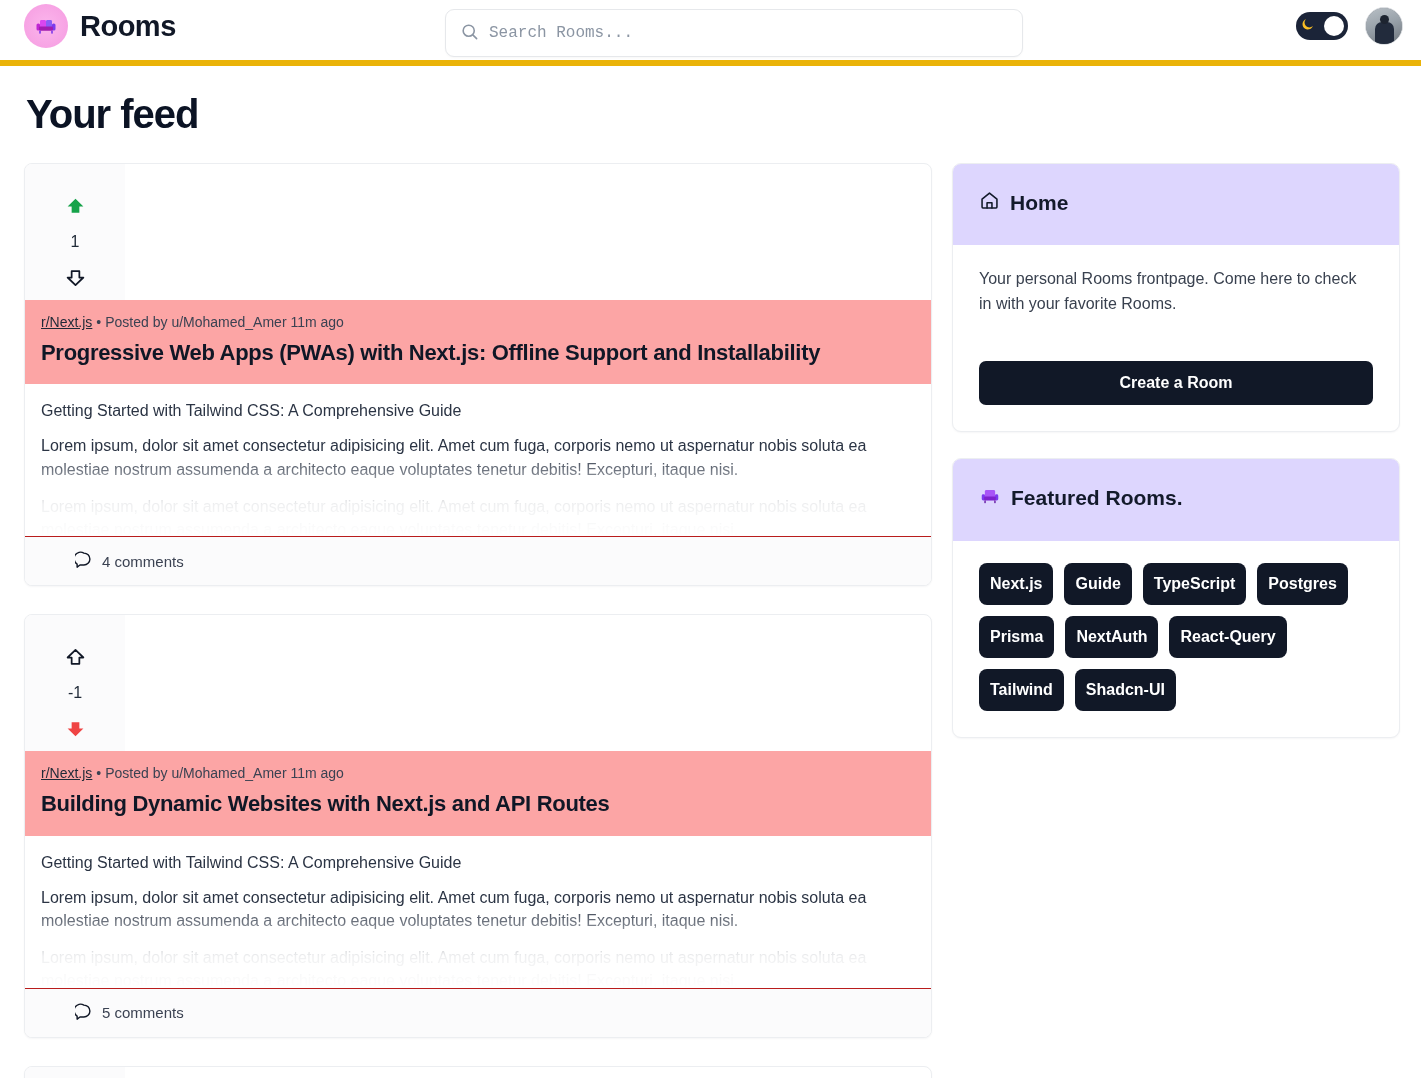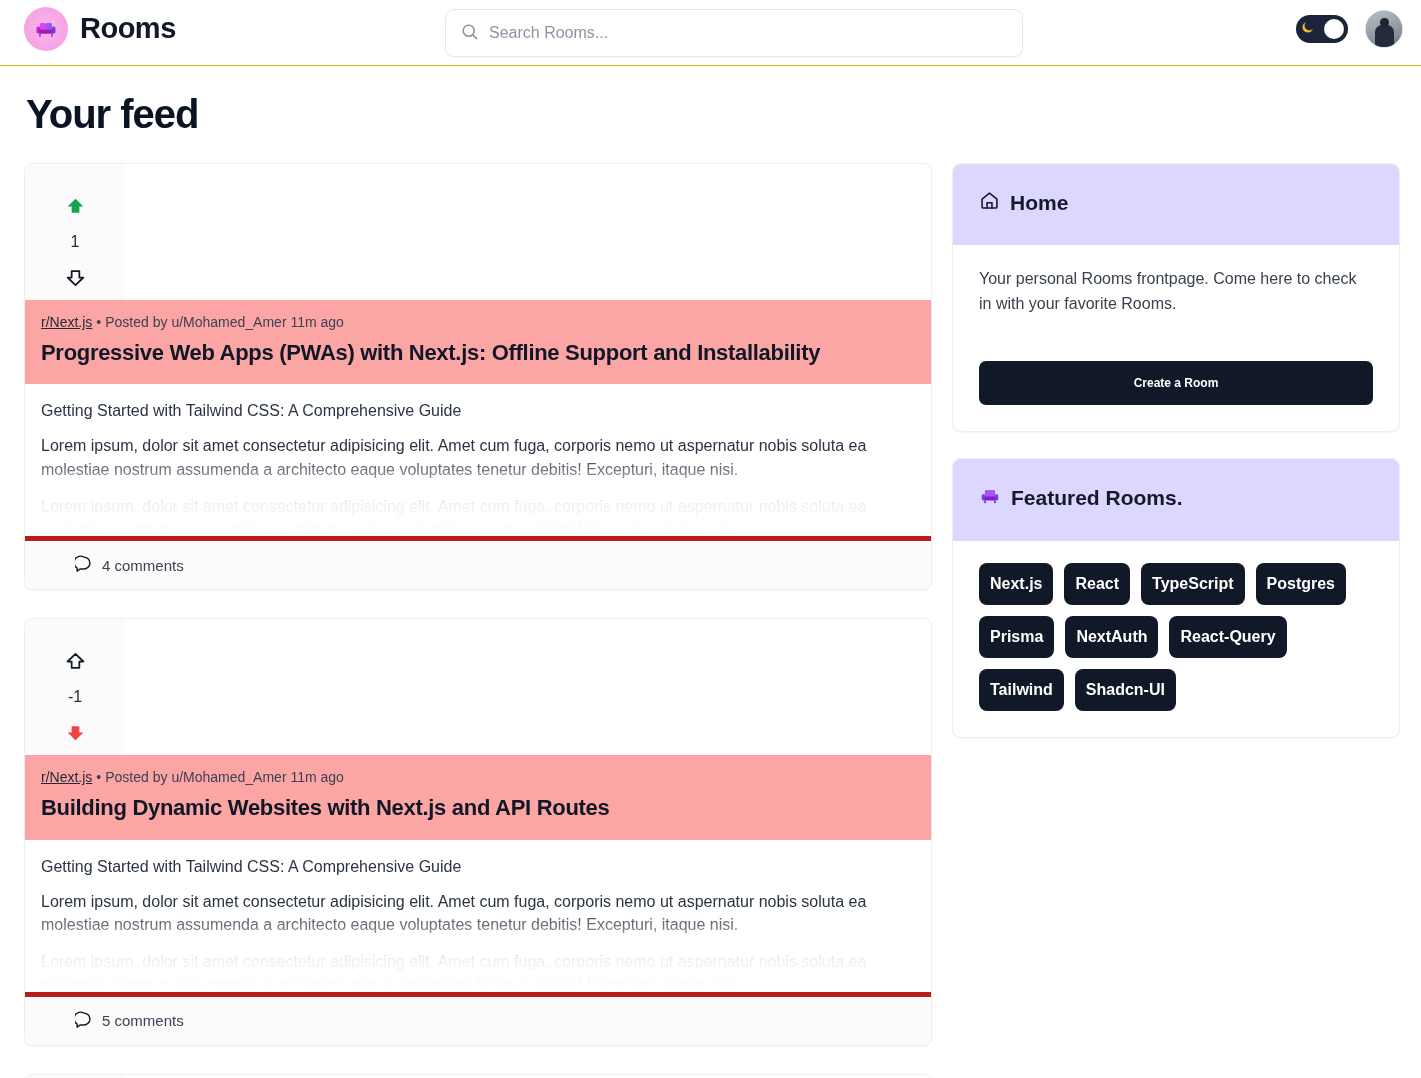--- a/index.html
+++ b/index.html
@@ -11,21 +11,21 @@
     background: #ffffff;
     font-family: "Liberation Sans", sans-serif;
     color: #111827;
   }
 
   
   .header {
     height: 66px;
     width: 100%;
     background: #ffffff;
-    border-bottom: 1px solid #eab308;
+    border-bottom: 6px solid #eab308;
     display: flex;
     align-items: center;
     padding: 0 18px 8px 24px;
     position: relative;
   }
   .brand {
     display: flex;
     align-items: center;
     gap: 12px;
     flex: 0 0 auto;
@@ -64,21 +64,21 @@
     display: flex;
     align-items: center;
     padding: 0 14px;
     gap: 10px;
     box-shadow: 0 1px 2px rgba(16,24,40,0.03);
   }
   .search-box input {
     border: none;
     outline: none;
     flex: 1;
-    font-family: Liberation Sans, sans-serif;
+    font-family: Liberation Mono, monospace;
     font-size: 16px;
     color: #1f2937;
     background: transparent;
   }
   .search-box input::placeholder { color: #8b95a3; }
 
   .header-right {
     margin-left: auto;
     display: flex;
     align-items: center;
@@ -226,21 +226,21 @@
     margin-bottom: 14px;
   }
   .post-para {
     font-size: 16px;
     line-height: 1.45;
     color: #2b3444;
     margin-bottom: 14px;
   }
   .post-footer {
     flex: 1 0 100%;
-    border-top: 5px solid #b91c1c;
+    border-top: 1px solid #b91c1c;
     background: #fbfbfc;
     padding: 14px 0 14px 50px;
     display: flex;
     align-items: center;
     gap: 10px;
     font-size: 15px;
     color: #3b4252;
     cursor: pointer;
   }
   .post.clipped { margin-bottom: 0; }
@@ -274,21 +274,21 @@
     margin-bottom: 44px;
   }
   .create-btn {
     width: 100%;
     height: 44px;
     background: #111827;
     color: #ffffff;
     border: none;
     border-radius: 7px;
     font-family: "Liberation Sans", sans-serif;
-    font-size: 12px;
+    font-size: 16px;
     font-weight: bold;
     cursor: pointer;
   }
   .tags {
     display: flex;
     flex-wrap: wrap;
     gap: 11px;
   }
   .tag {
     background: #111827;
@@ -473,21 +473,21 @@
               <rect x="5.6" y="12.6" width="12.8" height="4.4" rx="1.4" fill="#7e22ce"></rect>
               <rect x="5.8" y="16.8" width="1.6" height="3" fill="#6b21a8"></rect>
               <rect x="16.6" y="16.8" width="1.6" height="3" fill="#6b21a8"></rect>
             </svg>
           </span>
           <span class="card-head-title">Featured Rooms.</span>
         </div>
         <div class="card-body">
           <div class="tags">
             <button class="tag">Next.js</button>
-            <button class="tag">React</button>
+            <button class="tag">Guide</button>
             <button class="tag">TypeScript</button>
             <button class="tag">Postgres</button>
             <button class="tag">Prisma</button>
             <button class="tag">NextAuth</button>
             <button class="tag">React-Query</button>
             <button class="tag">Tailwind</button>
             <button class="tag">Shadcn-UI</button>
           </div>
         </div>
       </div>

